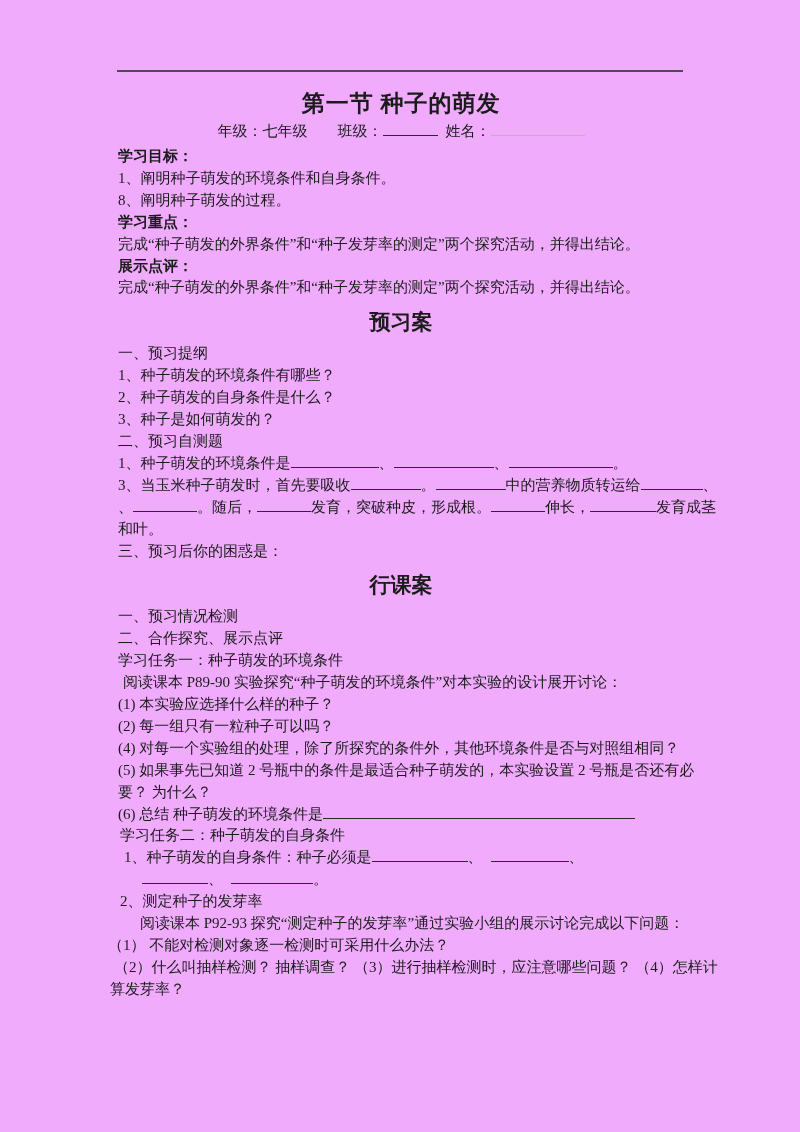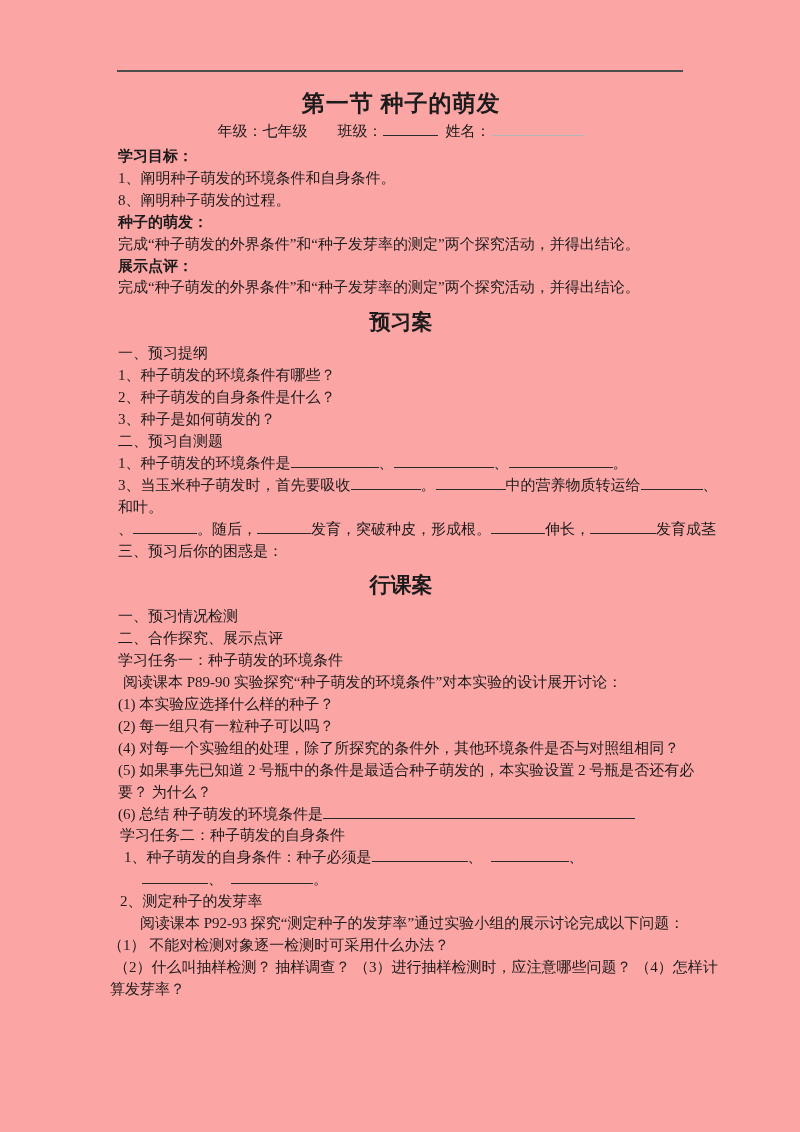--- a/index.html
+++ b/index.html
@@ -1,20 +1,20 @@
 <!DOCTYPE html>
 <html><head>
 <meta charset="utf-8">
 <style>
   html, body { margin: 0; padding: 0; background: #ffffff; }
   .page {
     position: relative;
     width: 800px;
     height: 1132px;
-    background: #fca5a5;
+    background: #f0abfc;
     font-family: "Liberation Serif", "DejaVu Serif", serif;
     color: #1b1b1b;
     overflow: hidden;
   }
   .content {
     position: absolute;
     left: 118px;
     top: 70px;
     width: 600px;
   }
@@ -67,34 +67,34 @@
 <body>
 
 <div class="page">
   <div class="content">
       <div class="rule"></div>
       <div class="doc-title">第一节 种子的萌发</div>
       <div class="meta-line"><span>年级：七年级</span><span class="gap" style="width: 30px;"></span><span>班级：</span><span class="blank" style="width: 55px;"></span><span class="gap" style="width: 8px;"></span><span>姓名：</span><span class="blank light" style="width: 94px;"></span></div>
       <div class="text-line bold">学习目标：</div>
       <div class="text-line">1、阐明种子萌发的环境条件和自身条件。</div>
       <div class="text-line">8、阐明种子萌发的过程。</div>
-      <div class="text-line bold">种子的萌发：</div>
+      <div class="text-line bold">学习重点：</div>
       <div class="text-line">完成“种子萌发的外界条件”和“种子发芽率的测定”两个探究活动，并得出结论。</div>
       <div class="text-line bold">展示点评：</div>
       <div class="text-line">完成“种子萌发的外界条件”和“种子发芽率的测定”两个探究活动，并得出结论。</div>
       <div class="heading">预习案</div>
       <div class="text-line">一、预习提纲</div>
       <div class="text-line">1、种子萌发的环境条件有哪些？</div>
       <div class="text-line">2、种子萌发的自身条件是什么？</div>
       <div class="text-line">3、种子是如何萌发的？</div>
       <div class="text-line">二、预习自测题</div>
       <div class="text-line"><span>1、种子萌发的环境条件是</span><span class="blank" style="width: 88px;"></span><span>、</span><span class="blank" style="width: 100px;"></span><span>、</span><span class="blank" style="width: 104px;"></span><span>。</span></div>
       <div class="text-line"><span>3、当玉米种子萌发时，首先要吸收</span><span class="blank" style="width: 70px;"></span><span>。</span><span class="blank" style="width: 70px;"></span><span>中的营养物质转运给</span><span class="blank" style="width: 62px;"></span><span>、</span></div>
+      <div class="text-line"><span>、</span><span class="blank" style="width: 64px;"></span><span>。随后，</span><span class="blank" style="width: 54px;"></span><span>发育，突破种皮，形成根。</span><span class="blank" style="width: 54px;"></span><span>伸长，</span><span class="blank" style="width: 66px;"></span><span>发育成茎</span></div>
       <div class="text-line">和叶。</div>
-      <div class="text-line"><span>、</span><span class="blank" style="width: 64px;"></span><span>。随后，</span><span class="blank" style="width: 54px;"></span><span>发育，突破种皮，形成根。</span><span class="blank" style="width: 54px;"></span><span>伸长，</span><span class="blank" style="width: 66px;"></span><span>发育成茎</span></div>
       <div class="text-line">三、预习后你的困惑是：</div>
       <div class="heading">行课案</div>
       <div class="text-line">一、预习情况检测</div>
       <div class="text-line">二、合作探究、展示点评</div>
       <div class="text-line">学习任务一：种子萌发的环境条件</div>
       <div class="text-line" style="margin-left: 5px;">阅读课本 P89-90 实验探究“种子萌发的环境条件”对本实验的设计展开讨论：</div>
       <div class="text-line">(1) 本实验应选择什么样的种子？</div>
       <div class="text-line">(2) 每一组只有一粒种子可以吗？</div>
       <div class="text-line">(4) 对每一个实验组的处理，除了所探究的条件外，其他环境条件是否与对照组相同？</div>
       <div class="text-line">(5)  如果事先已知道 2 号瓶中的条件是最适合种子萌发的，本实验设置 2  号瓶是否还有必</div>

